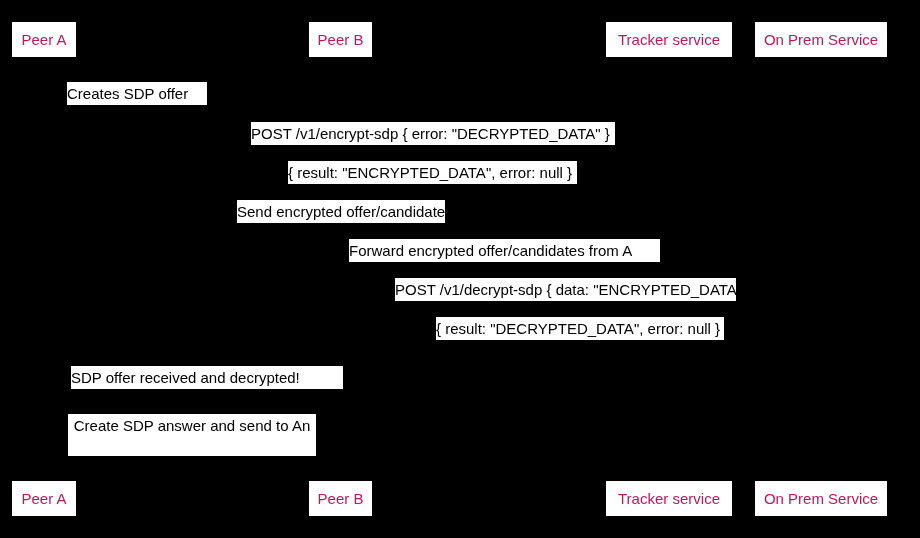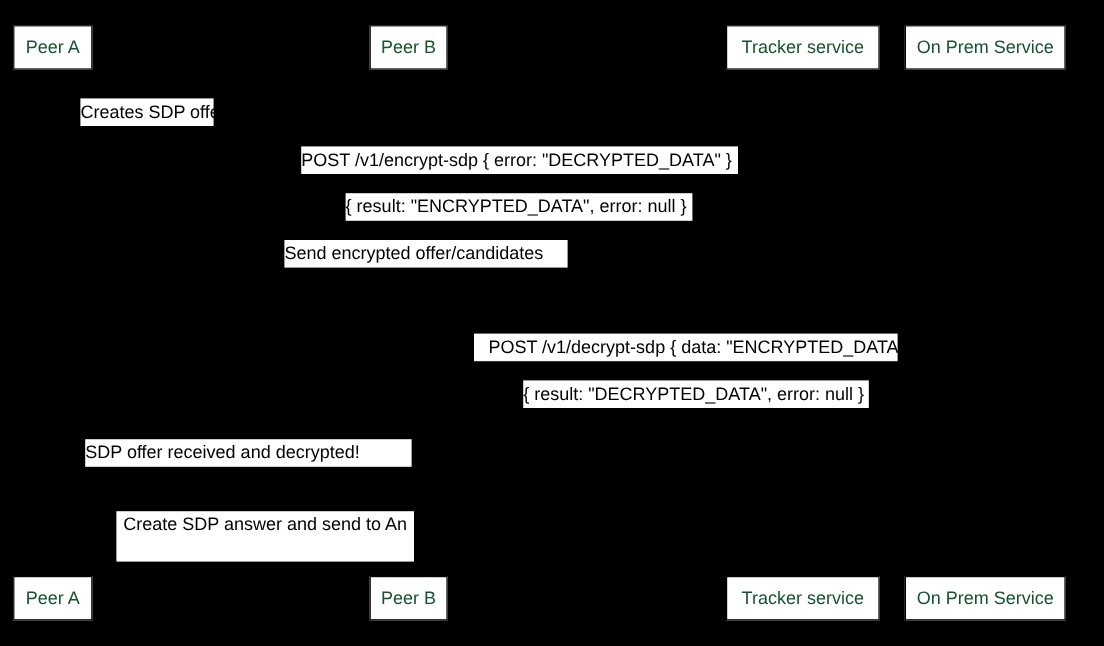--- a/index.html
+++ b/index.html
@@ -15,21 +15,21 @@
     overflow: hidden;
     font-family: "Liberation Sans", sans-serif;
   }
 
   
   .participant {
     position: absolute;
     background: #ffffff;
     border: 1px solid #000000;
     box-sizing: border-box;
-    color: #14532d;
+    color: #be185d;
     font-size: 15px;
     line-height: 35px;
     text-align: center;
     white-space: nowrap;
     height: 37px;
   }
 
   
   .lifeline {
     position: absolute;
@@ -93,36 +93,37 @@
   <div class="participant" style="left:308px; top:21px; width:65px;">
     <span>Peer B</span>
   </div>
   <div class="participant" style="left:605px; top:21px; width:128px;">
     <span>Tracker service</span>
   </div>
   <div class="participant" style="left:754px; top:21px; width:134px;">
     <span>On Prem Service</span>
   </div>
 
-  <div class="msg-label" style="left:67px; top:82px; width:111px;">Creates SDP offer</div>
+  <div class="msg-label" style="left:67px; top:82px; width:140px;">Creates SDP offer</div>
 
   <div class="msg-label" style="left:251px; top:122px; width:364px;">POST /v1/encrypt-sdp { error: "DECRYPTED_DATA" }</div>
 
   <div class="msg-label" style="left:288px; top:161px; width:289px;">{ result: "ENCRYPTED_DATA", error: null }</div>
 
-  <div class="msg-label" style="left:237px; top:200px; width:236px;">Send encrypted offer/candidates</div>
+  <div class="msg-label" style="left:237px; top:200px; width:208px;">Send encrypted offer/candidates</div>
 
+  <div class="msg-label" style="left:349px; top:239px; width:311px;">Forward encrypted offer/candidates from A</div>
 
-  <div class="msg-label" style="left:395px; top:278px; width:341px;padding-left:12px;">POST /v1/decrypt-sdp { data: "ENCRYPTED_DATA" }</div>
+  <div class="msg-label" style="left:395px; top:278px; width:341px;">POST /v1/decrypt-sdp { data: "ENCRYPTED_DATA" }</div>
 
   <div class="msg-label" style="left:436px; top:317px; width:288px;">{ result: "DECRYPTED_DATA", error: null }</div>
 
   <div class="msg-label" style="left:71px; top:366px; width:272px;">SDP offer received and decrypted!</div>
 
-  <div class="msg-label two-line" style="left:68px; top:426px; width:248px; height:41px;margin-left:29px;">
+  <div class="msg-label two-line" style="left:68px; top:414px; width:248px; height:41px;">
     <div>Create SDP answer and send to An</div>
   </div>
 
   <div class="participant" style="left:11px; top:480px; width:66px;">
     <span>Peer A</span>
   </div>
   <div class="participant" style="left:308px; top:480px; width:65px;">
     <span>Peer B</span>
   </div>
   <div class="participant" style="left:605px; top:480px; width:128px;">

